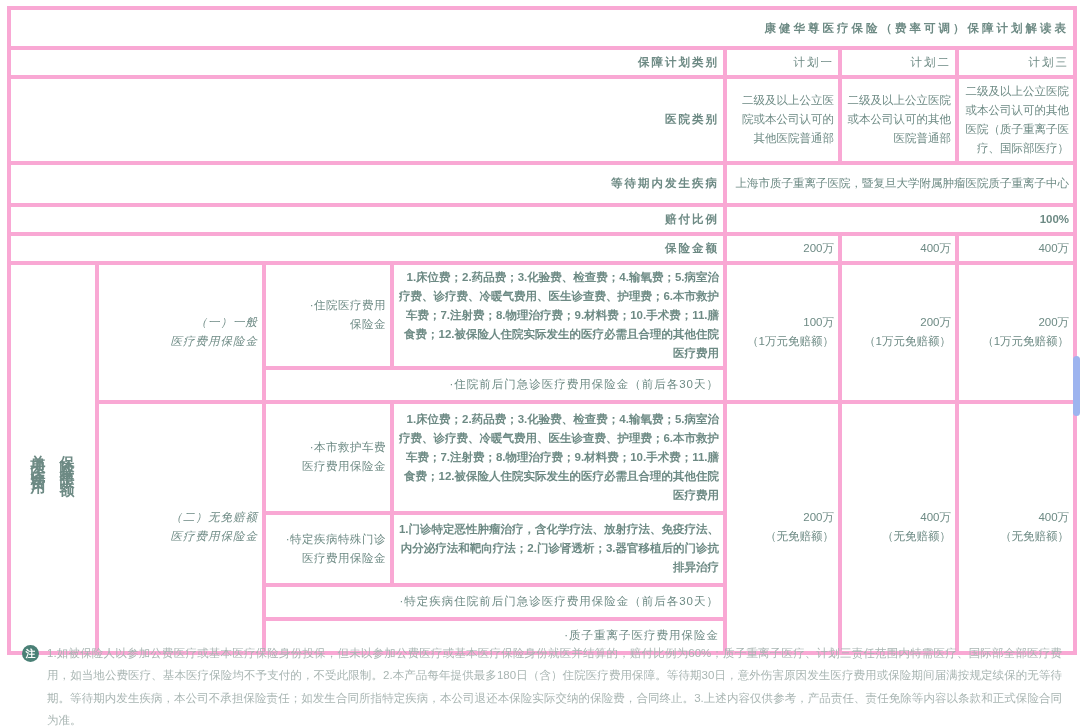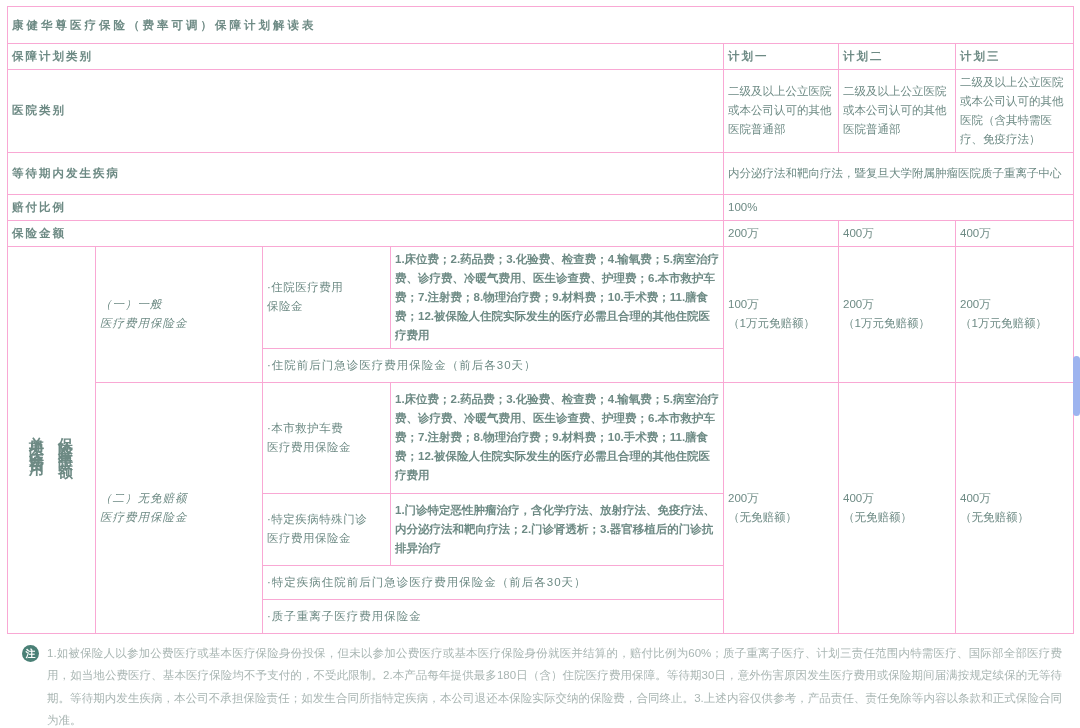--- a/index.html
+++ b/index.html
@@ -24,23 +24,23 @@
   }
 
   
   table.plan {
     border-collapse: collapse;
     table-layout: fixed;
     width: 1066px;
     margin: 6px 0 0 7px;
   }
   table.plan td {
-    border: 1px solid #f9a8d4;
-    color: #6d8a84;
-    text-align: left;
+    border: 4px solid #f9a8d4;
+    color: #6d8a84;
+    text-align: right;
     vertical-align: middle;
     padding: 3px 4px;
     font-size: 11.5px;
     line-height: 1.65;
     background: #ffffff;
   }
 
   
   .title-bar td {
     background: #4a8076;
@@ -56,33 +56,34 @@
   
   .section-label {
     font-size: 15px;
     font-weight: bold;
     letter-spacing: 2px;
     color: #6d8a84;
     margin-top: 16px;
   }
   .plan-head {
     font-size: 13.5px;
-    font-weight: bold;
+    font-weight: normal;
     letter-spacing: 2px;
     color: #6d8a84;
   }
 
   .small-cell {
     font-size: 10.5px;
     line-height: 1.55;
     letter-spacing: 0px;
   }
   .pct-cell {
     font-size: 14px;
     color: #6d8a84;
+    font-weight: bold;
   }
   .amt-head {
     font-size: 12.5px;
   }
   .amt-cell {
     font-size: 12px;
     line-height: 1.85;
   }
 
   
@@ -204,26 +205,26 @@
         <td colspan="4" class="section-label">保障计划类别</td>
         <td class="plan-head">计划一</td>
         <td class="plan-head">计划二</td>
         <td class="plan-head">计划三</td>
       </tr>
 
       <tr style="height:62px">
         <td colspan="4" class="section-label">医院类别</td>
         <td class="small-cell">二级及以上公立医院或本公司认可的其他医院普通部</td>
         <td class="small-cell">二级及以上公立医院或本公司认可的其他医院普通部</td>
-        <td class="small-cell">二级及以上公立医院或本公司认可的其他医院（含其特需医疗、免疫疗法）</td>
+        <td class="small-cell">二级及以上公立医院或本公司认可的其他医院（质子重离子医疗、国际部医疗）</td>
       </tr>
 
       <tr style="height:42px">
         <td colspan="4" class="section-label">等待期内发生疾病</td>
-        <td colspan="3" class="small-cell">内分泌疗法和靶向疗法，暨复旦大学附属肿瘤医院质子重离子中心</td>
+        <td colspan="3" class="small-cell">上海市质子重离子医院，暨复旦大学附属肿瘤医院质子重离子中心</td>
       </tr>
 
       <tr style="height:26px">
         <td colspan="4" class="section-label">赔付比例</td>
         <td colspan="3" class="pct-cell">100%</td>
       </tr>
 
       <tr style="height:26px">
         <td colspan="4" class="section-label">保险金额</td>
         <td class="amt-head">200万</td>

